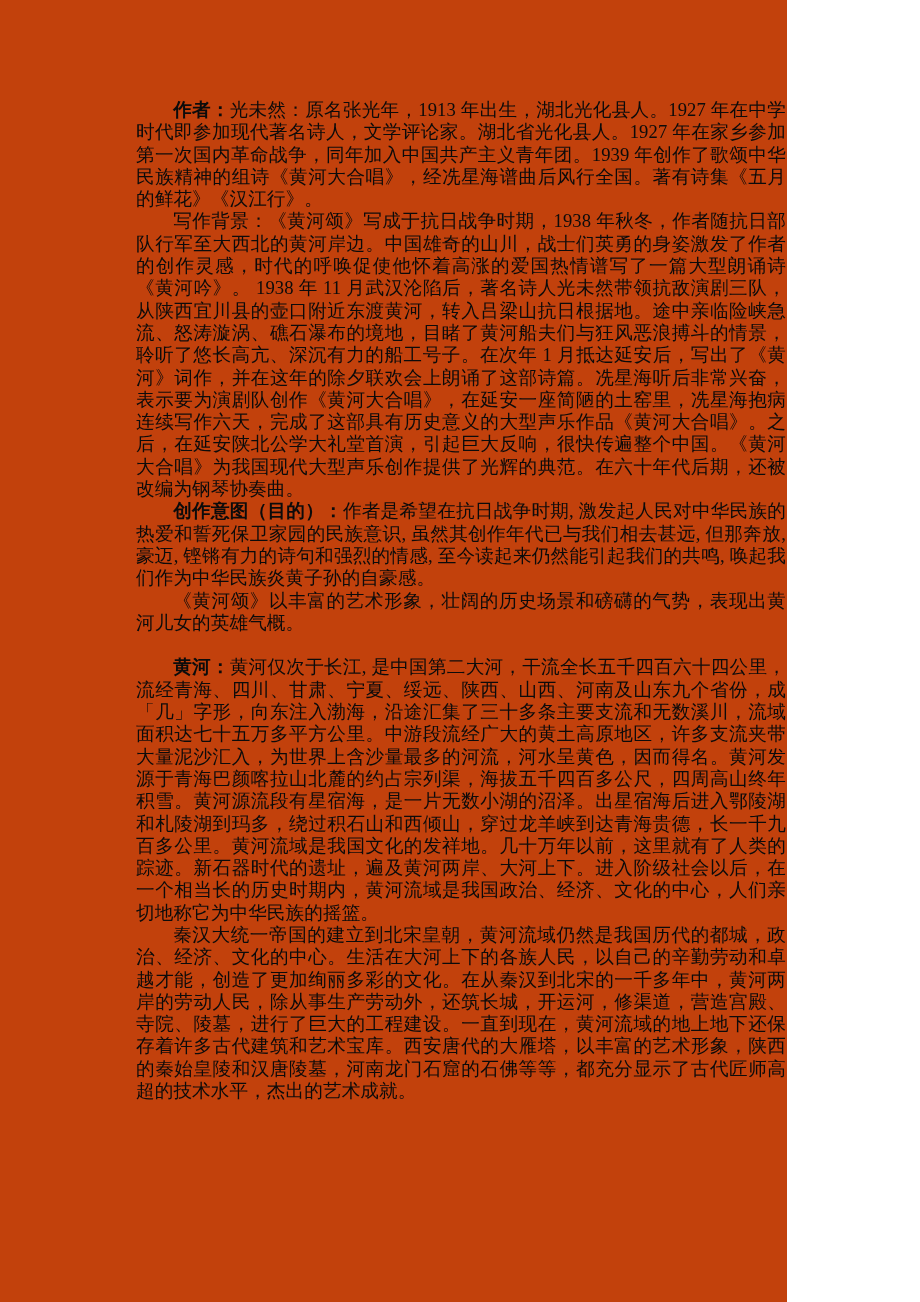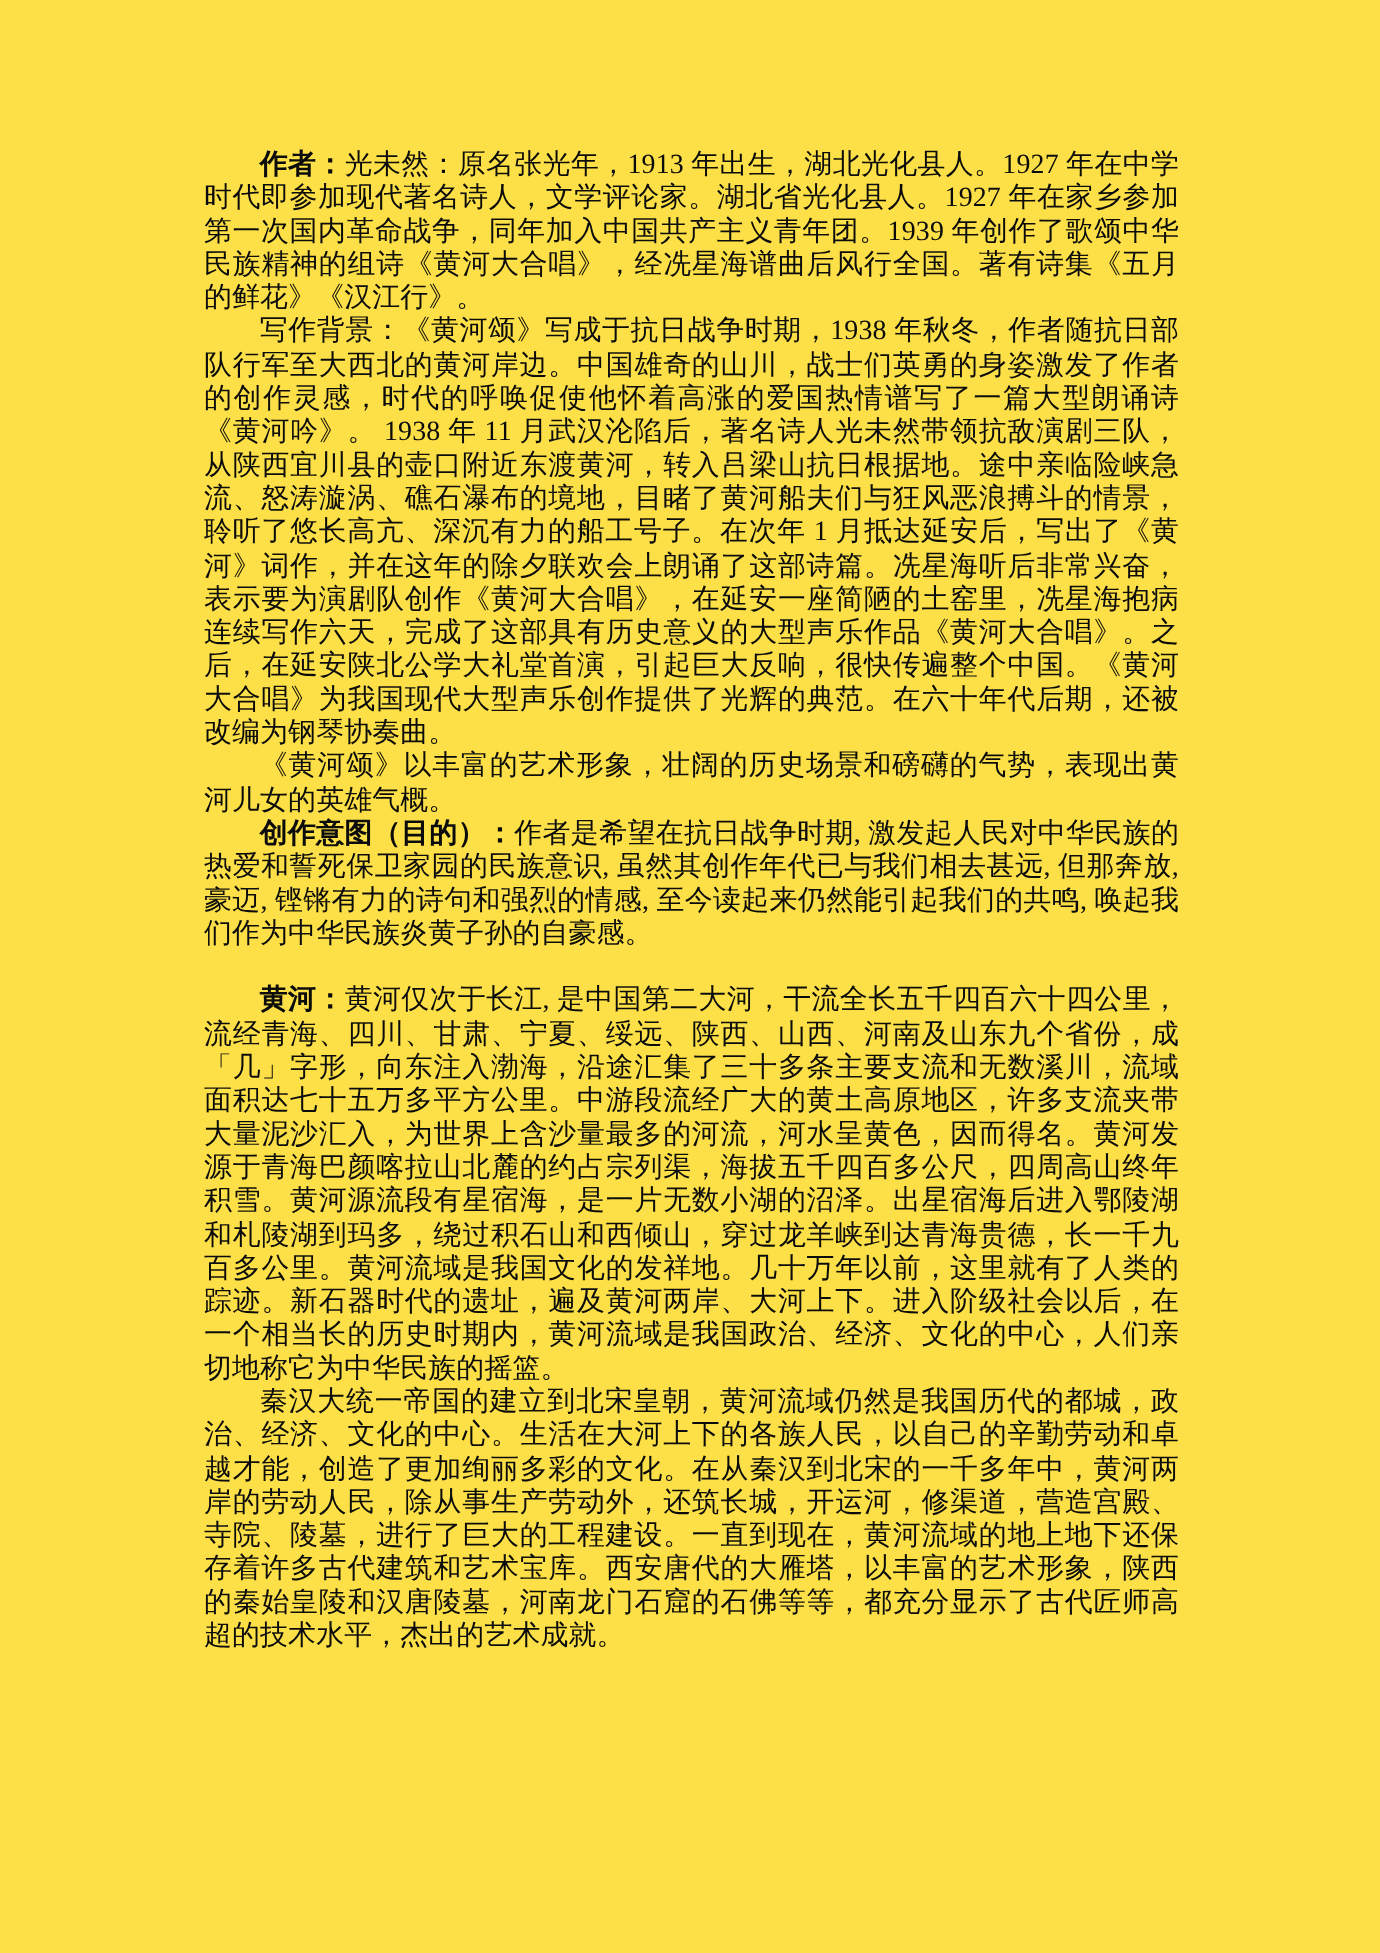--- a/index.html
+++ b/index.html
@@ -9,23 +9,23 @@
   }
   body {
     width: 920px;
     height: 1302px;
     font-family: "Liberation Serif", "DejaVu Serif", serif;
     color: #000000;
     overflow: hidden;
   }
   .page {
     position: relative;
-    width: 920px;
+    width: 787px;
     height: 1302px;
-    background: #fde047;
+    background: #c2410c;
     box-sizing: border-box;
   }
   .doc-body {
     position: absolute;
     left: 136px;
     top: 99px;
     width: 650px;
   }
   p.para {
     margin: 0;
@@ -49,23 +49,23 @@
 </head>
 <body>
 
 <div class="page">
   <div class="doc-body">
 
     <p class="para"><span class="lead">作者：</span><span>光未然：原名张光年，1913 年出生，湖北光化县人。1927 年在中学时代即参加现代著名诗人，文学评论家。湖北省光化县人。1927 年在家乡参加第一次国内革命战争，同年加入中国共产主义青年团。1939 年创作了歌颂中华民族精神的组诗《黄河大合唱》，经冼星海谱曲后风行全国。著有诗集《五月的鲜花》《汉江行》。</span></p>
 
     <p class="para"><span>写作背景：</span><span>《黄河颂》写成于抗日战争时期，1938 年秋冬，作者随抗日部队行军至大西北的黄河岸边。中国雄奇的山川，战士们英勇的身姿激发了作者的创作灵感，时代的呼唤促使他怀着高涨的爱国热情谱写了一篇大型朗诵诗《黄河吟》。 1938 年 11 月武汉沦陷后，著名诗人光未然带领抗敌演剧三队，从陕西宜川县的壶口附近东渡黄河，转入吕梁山抗日根据地。途中亲临险峡急流、怒涛漩涡、礁石瀑布的境地，目睹了黄河船夫们与狂风恶浪搏斗的情景，聆听了悠长高亢、深沉有力的船工号子。在次年 1 月抵达延安后，写出了《黄河》词作，并在这年的除夕联欢会上朗诵了这部诗篇。冼星海听后非常兴奋，表示要为演剧队创作《黄河大合唱》，在延安一座简陋的土窑里，冼星海抱病连续写作六天，完成了这部具有历史意义的大型声乐作品《黄河大合唱》。之后，在延安陕北公学大礼堂首演，引起巨大反响，很快传遍整个中国。《黄河大合唱》为我国现代大型声乐创作提供了光辉的典范。在六十年代后期，还被改编为钢琴协奏曲。</span></p>
 
+    <p class="para"><span class="lead">创作意图（目的）：</span><span>作者是希望在抗日战争时期, 激发起人民对中华民族的热爱和誓死保卫家园的民族意识, 虽然其创作年代已与我们相去甚远, 但那奔放, 豪迈, 铿锵有力的诗句和强烈的情感, 至今读起来仍然能引起我们的共鸣, 唤起我们作为中华民族炎黄子孙的自豪感。</span></p>
+
     <p class="para"><span>《黄河颂》以丰富的艺术形象，壮阔的历史场景和磅礴的气势，表现出黄河儿女的英雄气概。</span></p>
-
-    <p class="para"><span class="lead">创作意图（目的）：</span><span>作者是希望在抗日战争时期, 激发起人民对中华民族的热爱和誓死保卫家园的民族意识, 虽然其创作年代已与我们相去甚远, 但那奔放, 豪迈, 铿锵有力的诗句和强烈的情感, 至今读起来仍然能引起我们的共鸣, 唤起我们作为中华民族炎黄子孙的自豪感。</span></p>
 
     <div class="spacer-line"></div>
 
     <p class="para"><span class="lead">黄河：</span><span>黄河仅次于长江, 是中国第二大河，干流全长五千四百六十四公里，流经青海、四川、甘肃、宁夏、绥远、陕西、山西、河南及山东九个省份，成「几」字形，向东注入渤海，沿途汇集了三十多条主要支流和无数溪川，流域面积达七十五万多平方公里。中游段流经广大的黄土高原地区，许多支流夹带大量泥沙汇入，为世界上含沙量最多的河流，河水呈黄色，因而得名。黄河发源于青海巴颜喀拉山北麓的约占宗列渠，海拔五千四百多公尺，四周高山终年积雪。黄河源流段有星宿海，是一片无数小湖的沼泽。出星宿海后进入鄂陵湖和札陵湖到玛多，绕过积石山和西倾山，穿过龙羊峡到达青海贵德，长一千九百多公里。黄河流域是我国文化的发祥地。几十万年以前，这里就有了人类的踪迹。新石器时代的遗址，遍及黄河两岸、大河上下。进入阶级社会以后，在一个相当长的历史时期内，黄河流域是我国政治、经济、文化的中心，人们亲切地称它为中华民族的摇篮。</span></p>
 
     <p class="para"><span>秦汉大统一帝国的建立到北宋皇朝，黄河流域仍然是我国历代的都城，政治、经济、文化的中心。生活在大河上下的各族人民，以自己的辛勤劳动和卓越才能，创造了更加绚丽多彩的文化。在从秦汉到北宋的一千多年中，黄河两岸的劳动人民，除从事生产劳动外，还筑长城，开运河，修渠道，营造宫殿、寺院、陵墓，进行了巨大的工程建设。一直到现在，黄河流域的地上地下还保存着许多古代建筑和艺术宝库。西安唐代的大雁塔，以丰富的艺术形象，陕西的秦始皇陵和汉唐陵墓，河南龙门石窟的石佛等等，都充分显示了古代匠师高超的技术水平，杰出的艺术成就。</span></p>
 
   </div>
 </div>
 

